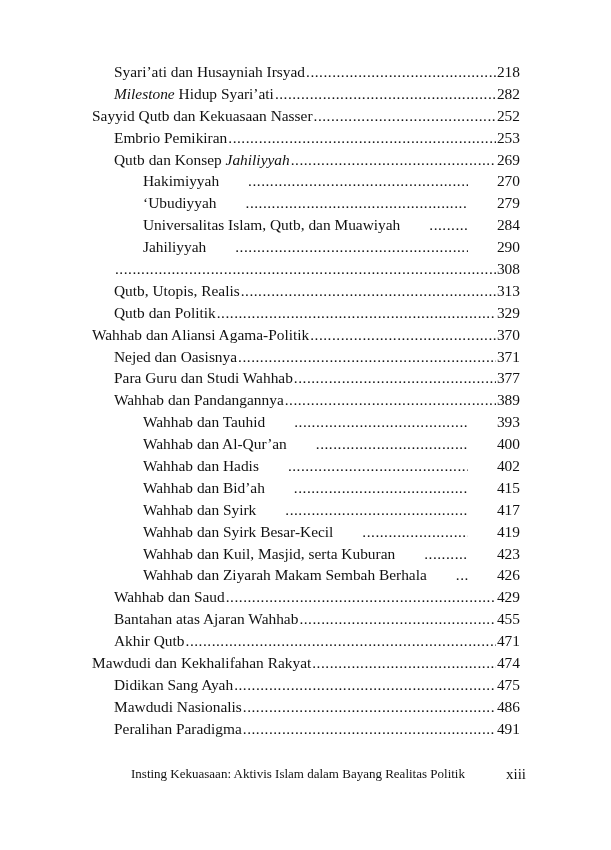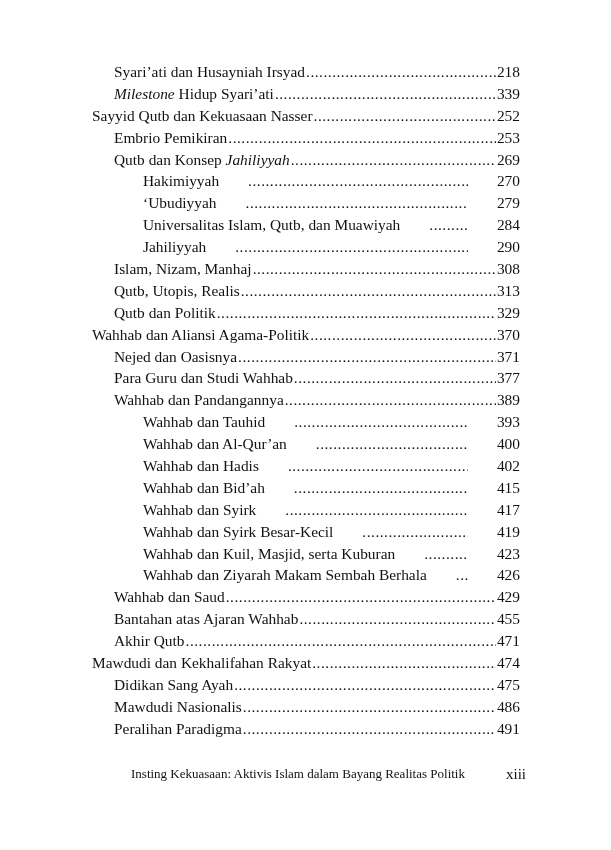--- a/index.html
+++ b/index.html
@@ -24,21 +24,21 @@
 
 <div class="toc" id="toc">
     <div class="row l1">
       <span class="title"><span></span><i></i><span>Syari’ati dan Husayniah Irsyad</span></span>
       <span class="leader"></span>
       <span class="page">218</span>
     </div>
     <div class="row l1">
       <span class="title"><span></span><i>Milestone</i><span> Hidup Syari’ati</span></span>
       <span class="leader"></span>
-      <span class="page">339</span>
+      <span class="page">282</span>
     </div>
     <div class="row l0">
       <span class="title"><span></span><i></i><span>Sayyid Qutb dan Kekuasaan Nasser</span></span>
       <span class="leader"></span>
       <span class="page">252</span>
     </div>
     <div class="row l1">
       <span class="title"><span></span><i></i><span>Embrio Pemikiran</span></span>
       <span class="leader"></span>
       <span class="page">253</span>
@@ -62,21 +62,20 @@
       <span class="title"><span></span><i></i><span>Universalitas Islam, Qutb, dan Muawiyah</span></span>
       <span class="leader"></span>
       <span class="page">284</span>
     </div>
     <div class="row l2">
       <span class="title"><span></span><i></i><span>Jahiliyyah</span></span>
       <span class="leader"></span>
       <span class="page">290</span>
     </div>
     <div class="row l1">
-      <span class="title"><span></span><i></i><span>Islam, Nizam, Manhaj</span></span>
       <span class="leader"></span>
       <span class="page">308</span>
     </div>
     <div class="row l1">
       <span class="title"><span></span><i></i><span>Qutb, Utopis, Realis</span></span>
       <span class="leader"></span>
       <span class="page">313</span>
     </div>
     <div class="row l1">
       <span class="title"><span></span><i></i><span>Qutb dan Politik</span></span>

